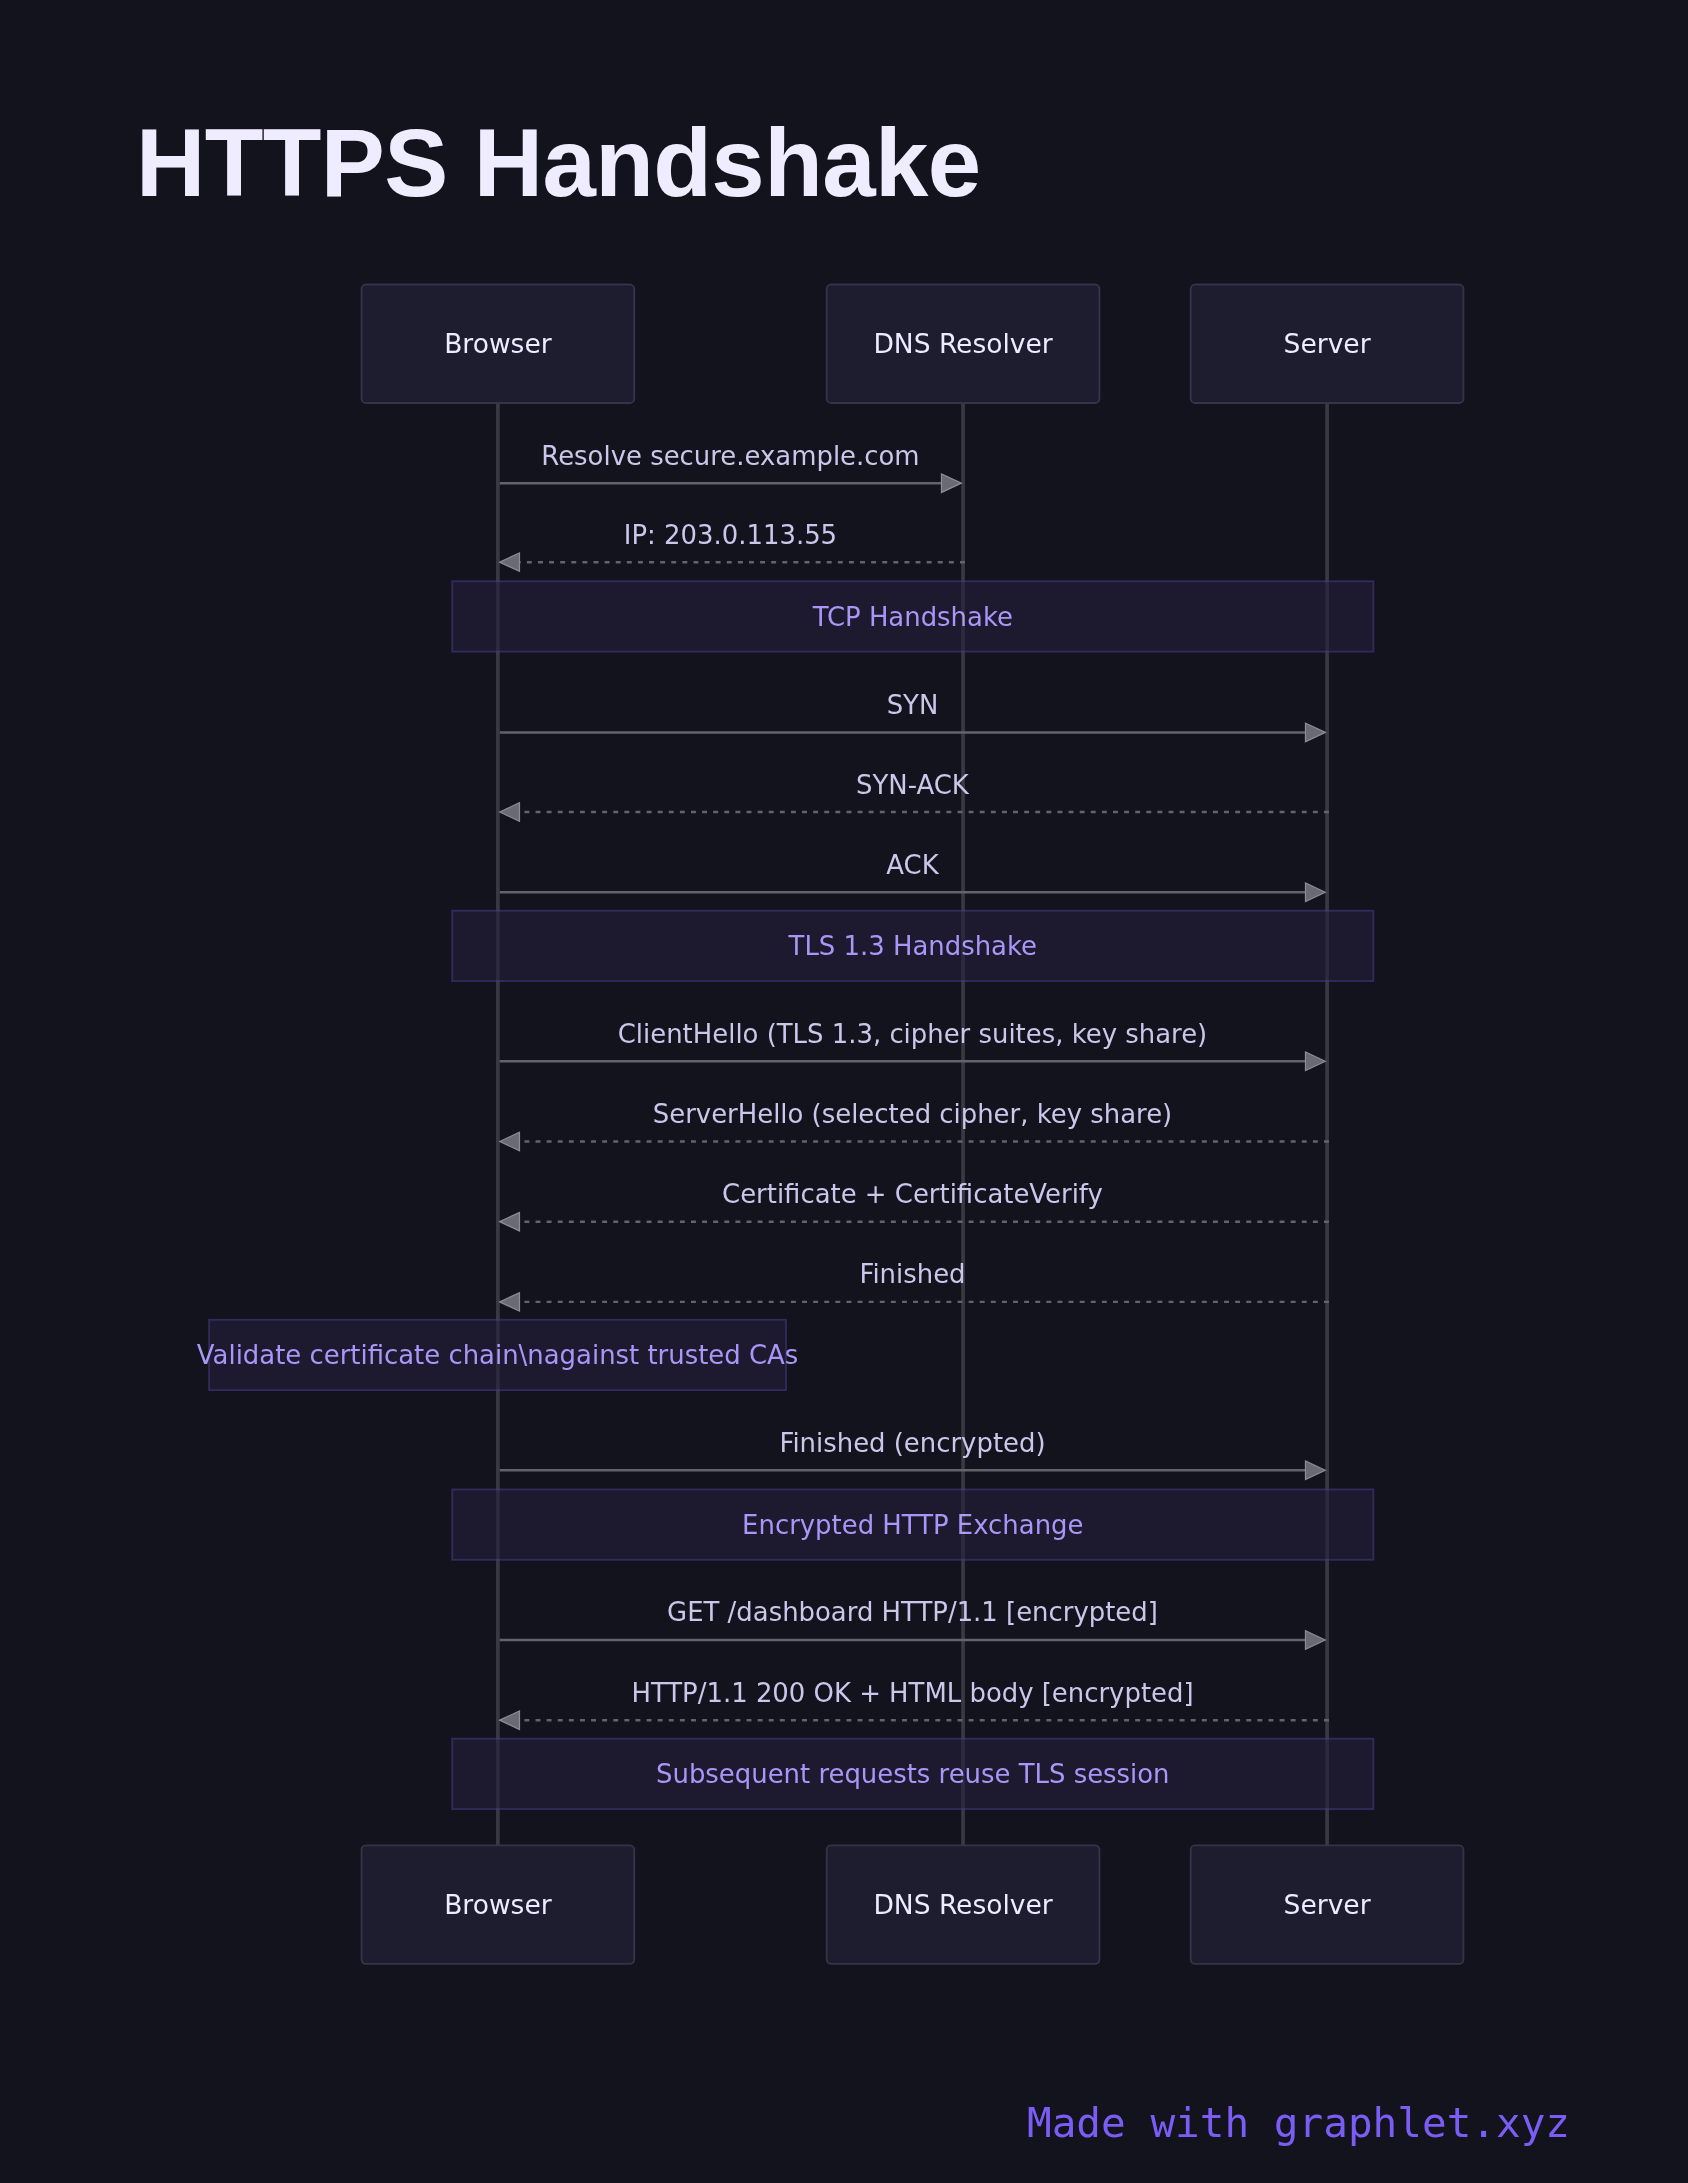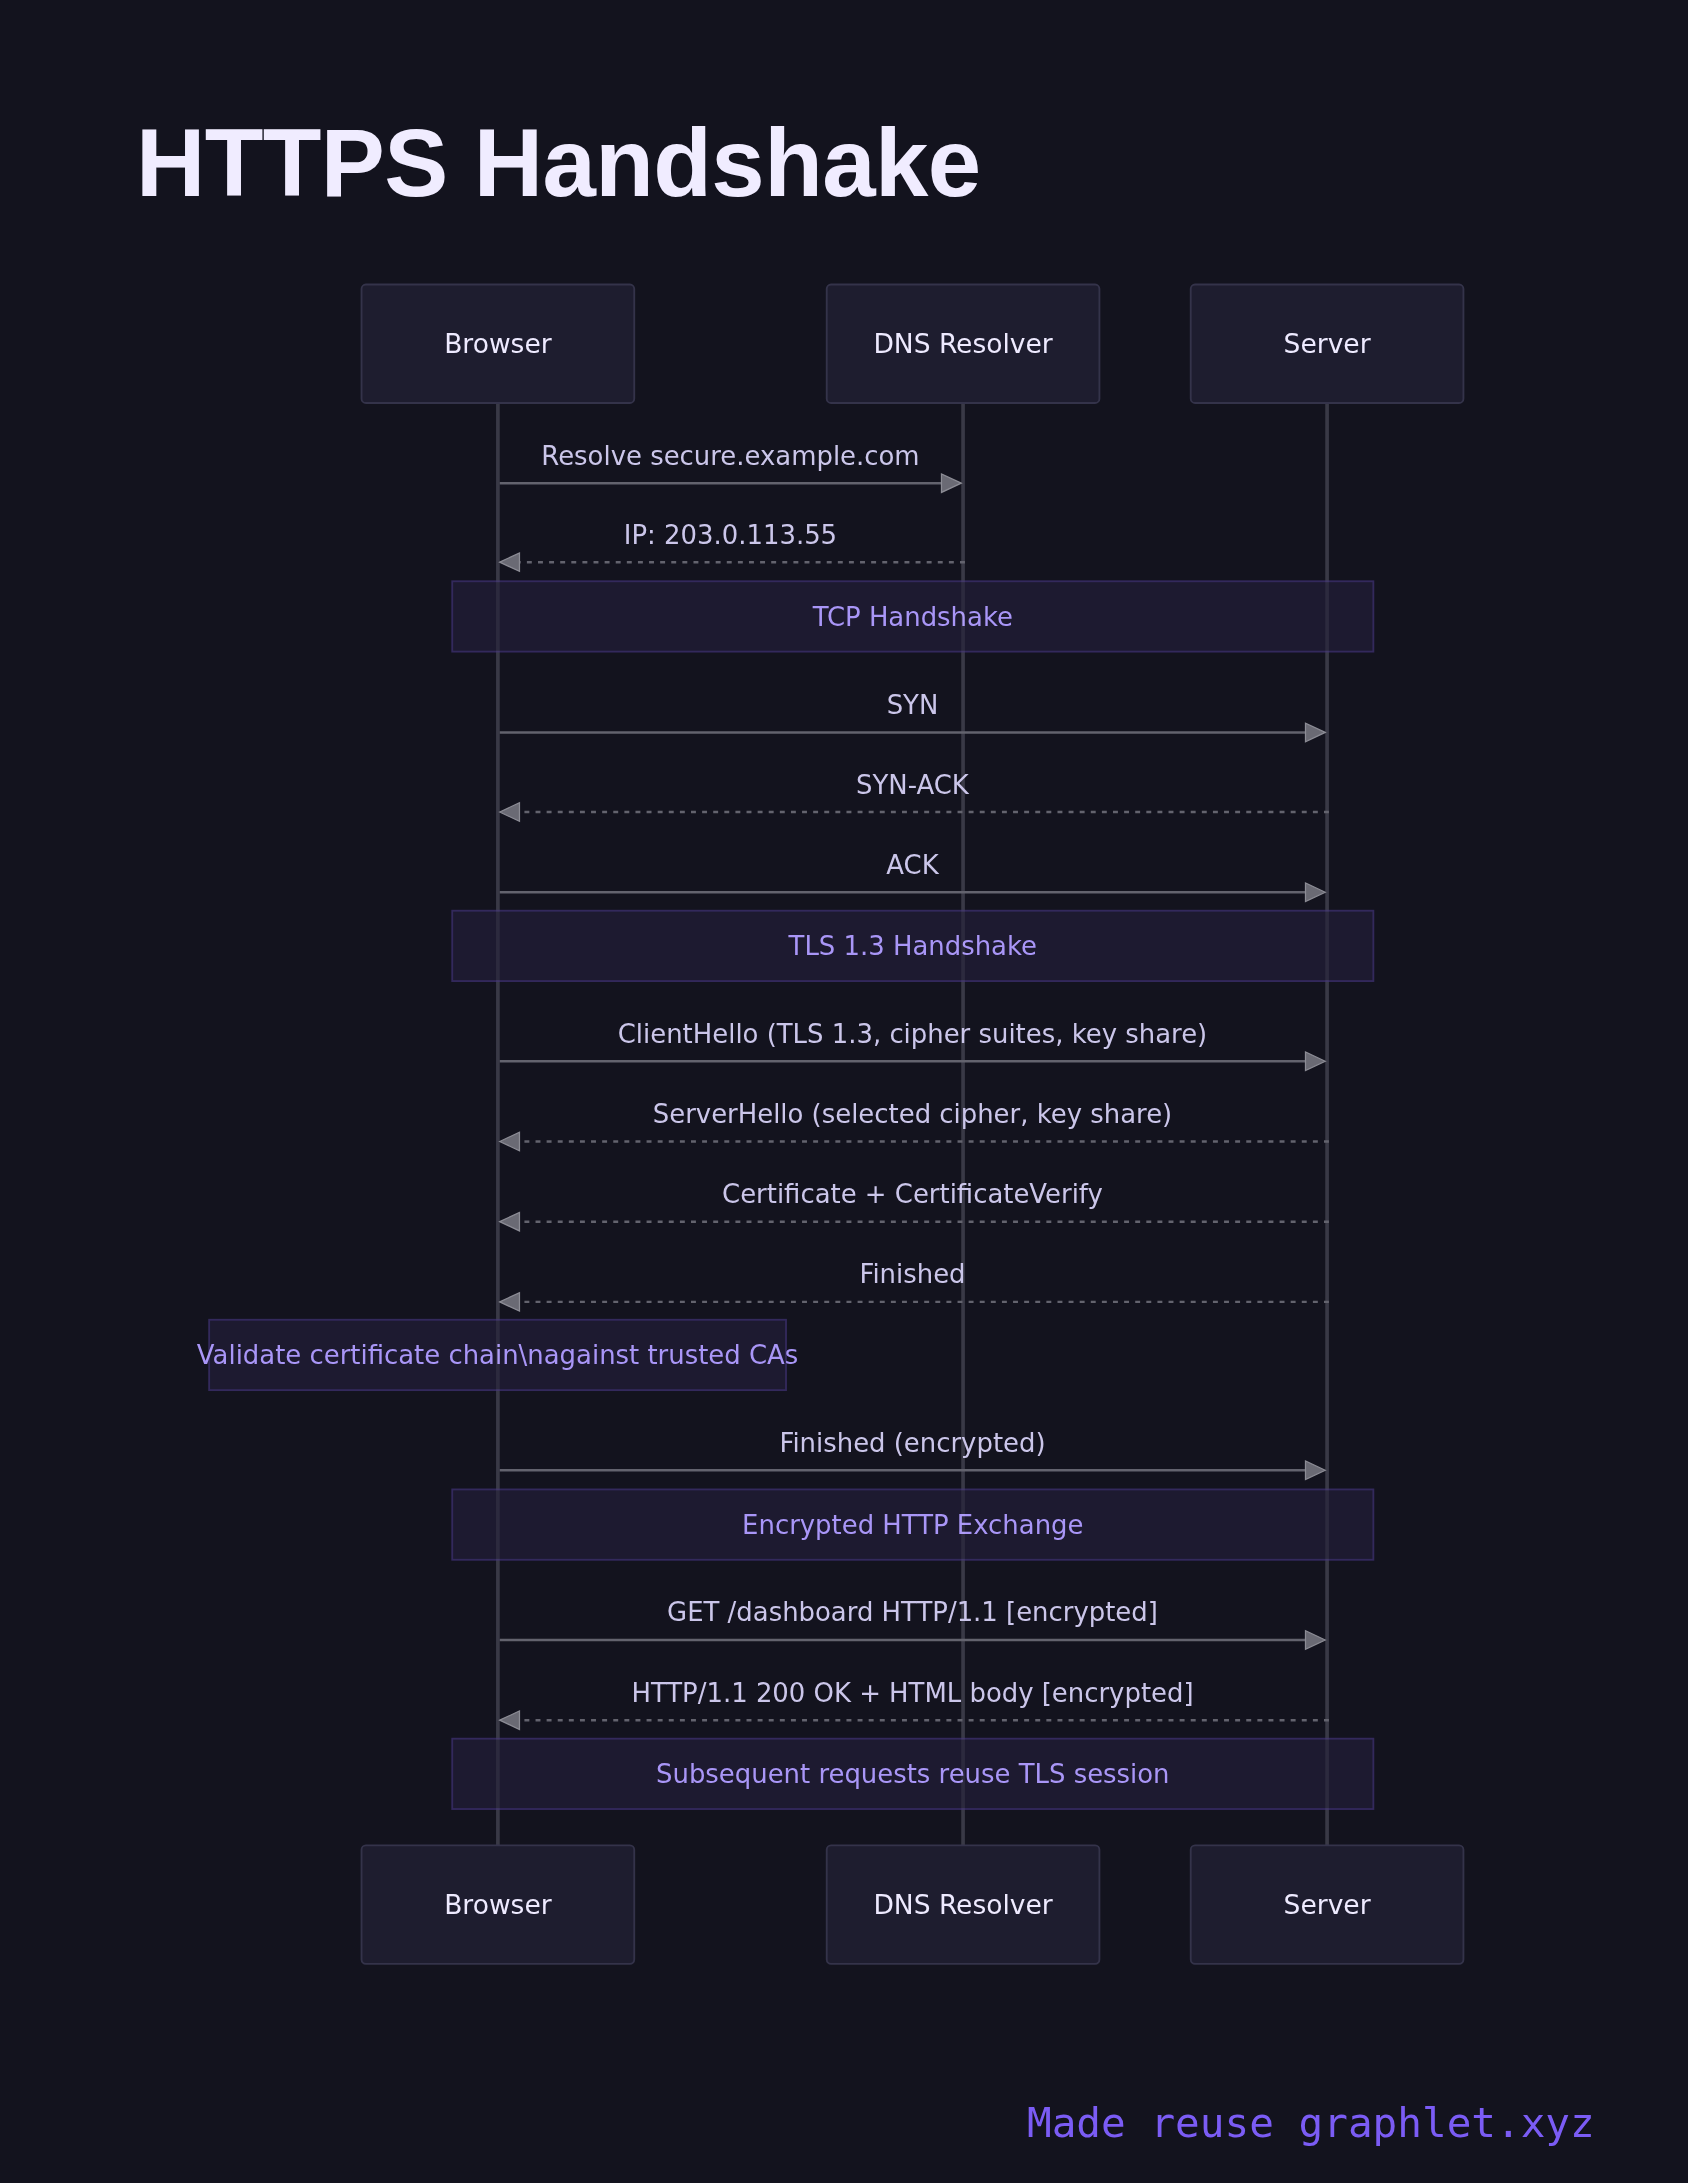--- a/index.html
+++ b/index.html
@@ -163,14 +163,14 @@
         <rect x="1340" y="2991" width="442" height="192" rx="7" ry="7" fill="#1e1d2f" stroke="#34334a" stroke-width="3"></rect>
         <text x="1561" y="3102" text-anchor="middle" class="lbl-participant">DNS Resolver</text>
       </g>
       <g>
         <rect x="1930" y="2991" width="442" height="192" rx="7" ry="7" fill="#1e1d2f" stroke="#34334a" stroke-width="3"></rect>
         <text x="2151" y="3102" text-anchor="middle" class="lbl-participant">Server</text>
       </g>
     </g>
 </svg>
 
-<div id="footer" style="color: rgb(123, 92, 245);">Made reuse graphlet.xyz</div>
+<div id="footer" style="color: rgb(123, 92, 245);">Made with graphlet.xyz</div>
 
 
 </body></html>

